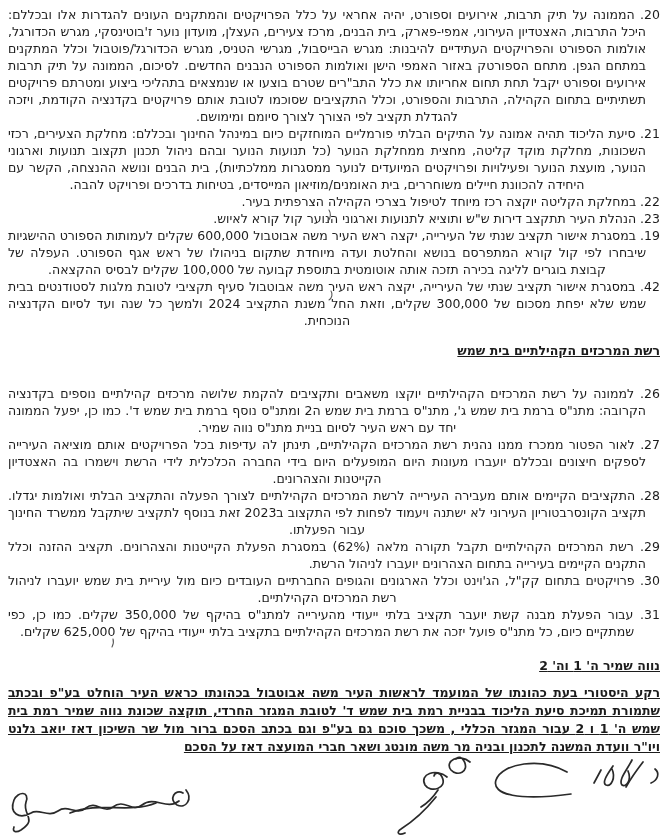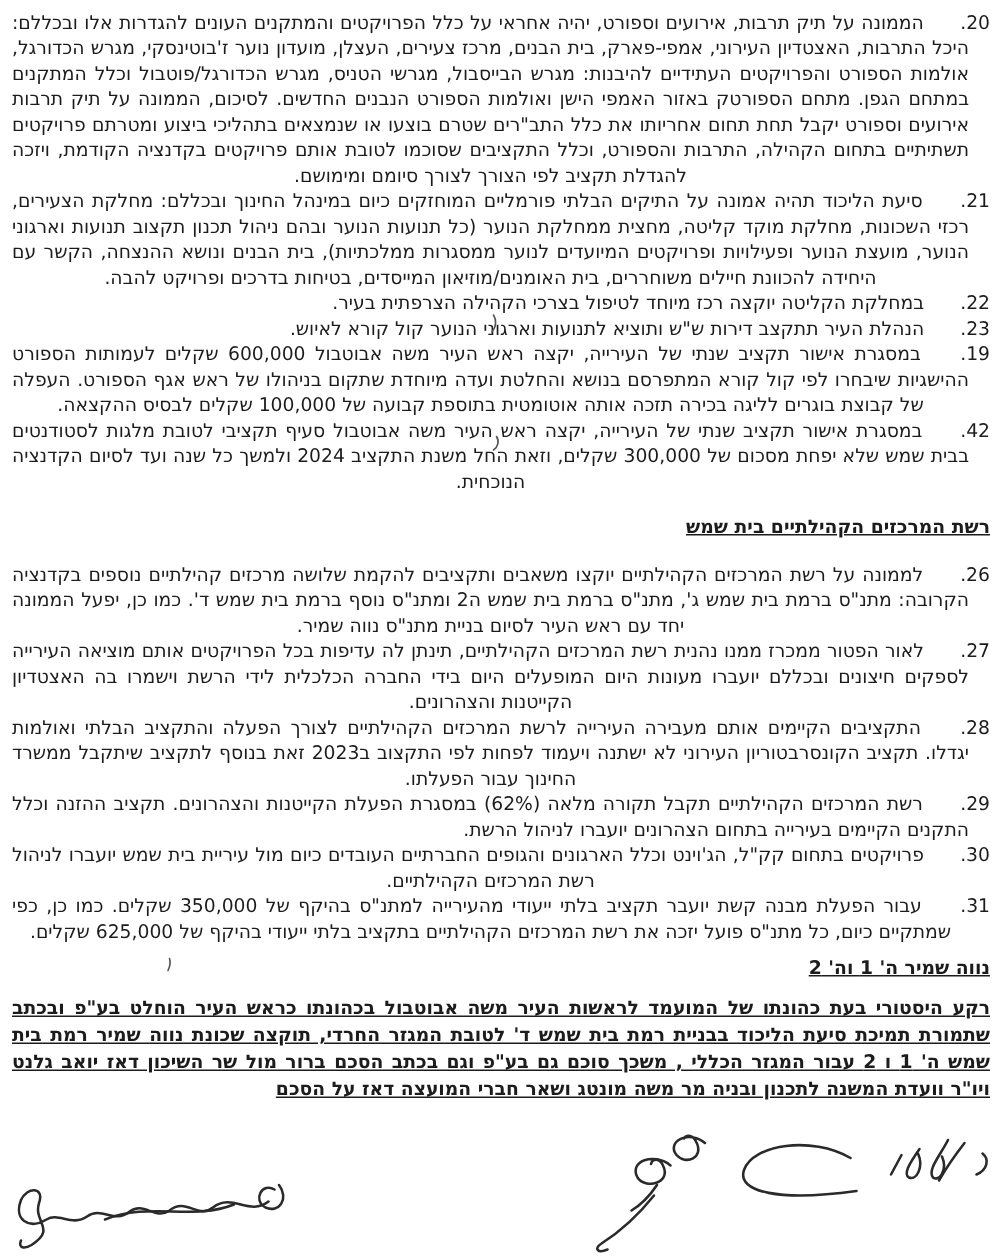--- a/index.html
+++ b/index.html
@@ -13,27 +13,27 @@
     padding:6px 8px 0 8px;
     font-size:12.5px;
     line-height:17px;
   }
   .item{
     text-align:justify;
     padding-right:14px;
     text-indent:-14px;
   }
   .item.center-last{ text-align-last:center; }
-  .num{ white-space:nowrap;margin-left:20px; }
+  .num{ white-space:nowrap; }
   .heading{
     font-weight:bold;
     text-decoration:underline;
-    margin:13px 0 15px 0;
+    margin:13px 0 26px 0;
   }
-  .heading.second{ margin:7px 0 10px 0; }
+  .heading.second{ margin:17px 0 10px 0; }
   .closing{
     font-weight:bold;
     text-decoration:underline;
     text-align:justify;
     line-height:18px;
   }
   .overlay{
     position:absolute;left:0;top:0;width:668px;height:839px;
     pointer-events:none;
   }

